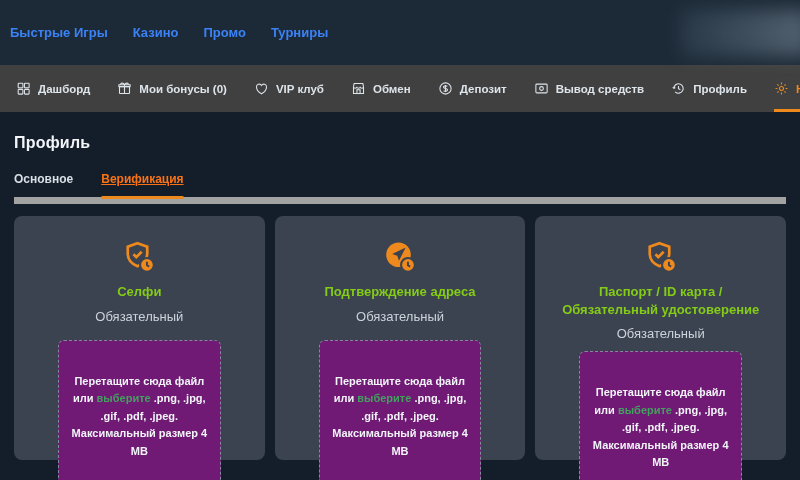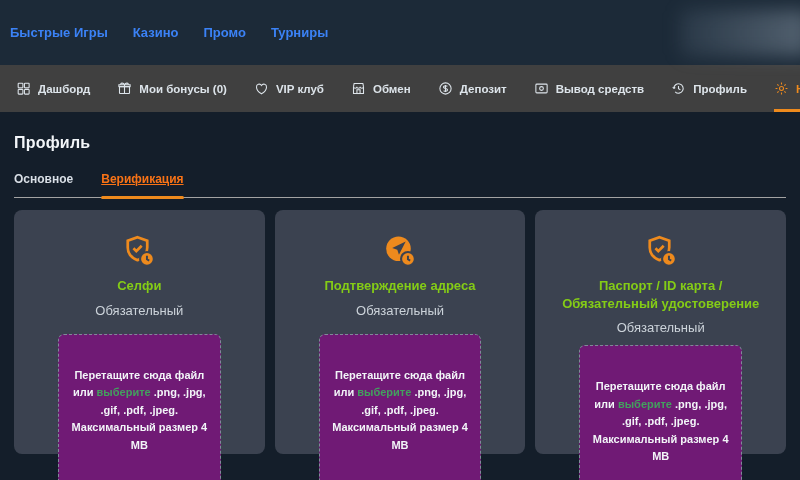--- a/index.html
+++ b/index.html
@@ -37,21 +37,21 @@
     font-size:11.5px; font-weight:bold; color:#dde4ea;
     margin-right:27px; cursor:pointer; white-space:nowrap;
     border-bottom:3px solid transparent; padding-top:3px;
   }
   .subnav-item svg { width:15px; height:15px; stroke:#dde4ea; fill:none; stroke-width:1.7; flex:0 0 auto; }
   .subnav-item.active { color:#ee8a1d; border-bottom-color:#ee8a1d; }
   .subnav-item.active svg { stroke:#ee8a1d; }
   
   .main { padding:22px 14px 0; }
   .page-title { font-size:16px; font-weight:bold; color:#f3f6f9; letter-spacing:0.2px; }
-  .tabs { display:flex; gap:28px; margin-top:20px; border-bottom:1px solid #a3a3a3; }
+  .tabs { display:flex; gap:28px; margin-top:20px; border-bottom:7px solid #a3a3a3; }
   .tab {
     font-size:12px; font-weight:bold; color:#d9dfe6;
     padding-bottom:11px; position:relative; cursor:pointer;
   }
   .tab.active { color:#f97316;text-decoration:underline; }
   .tab.active::after {
     content:""; position:absolute; left:0; right:0; bottom:-2px;
     height:3px; background:#ee8a1d; border-radius:2px;
   }
   

